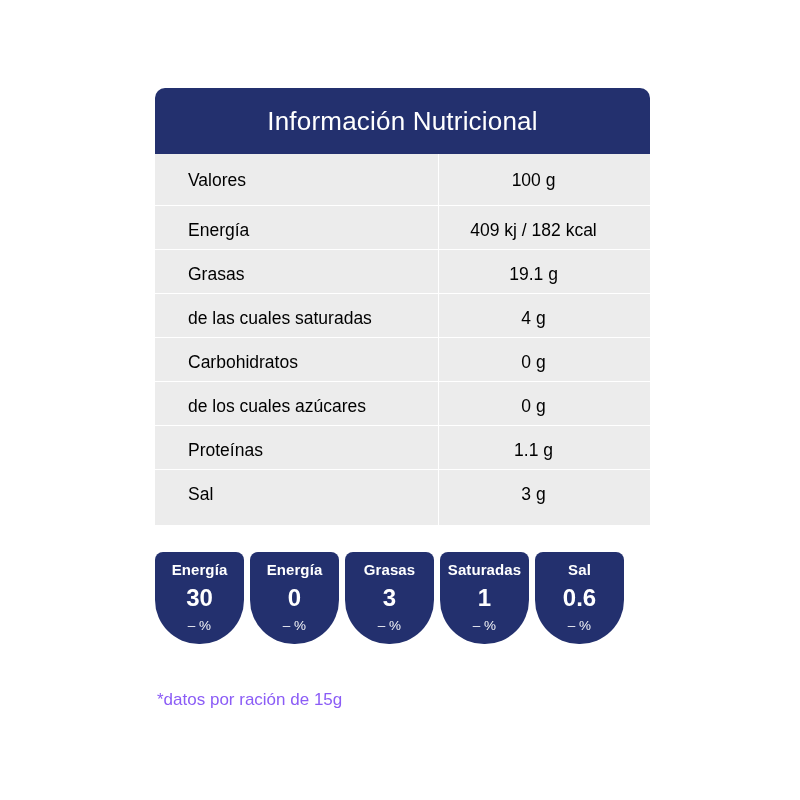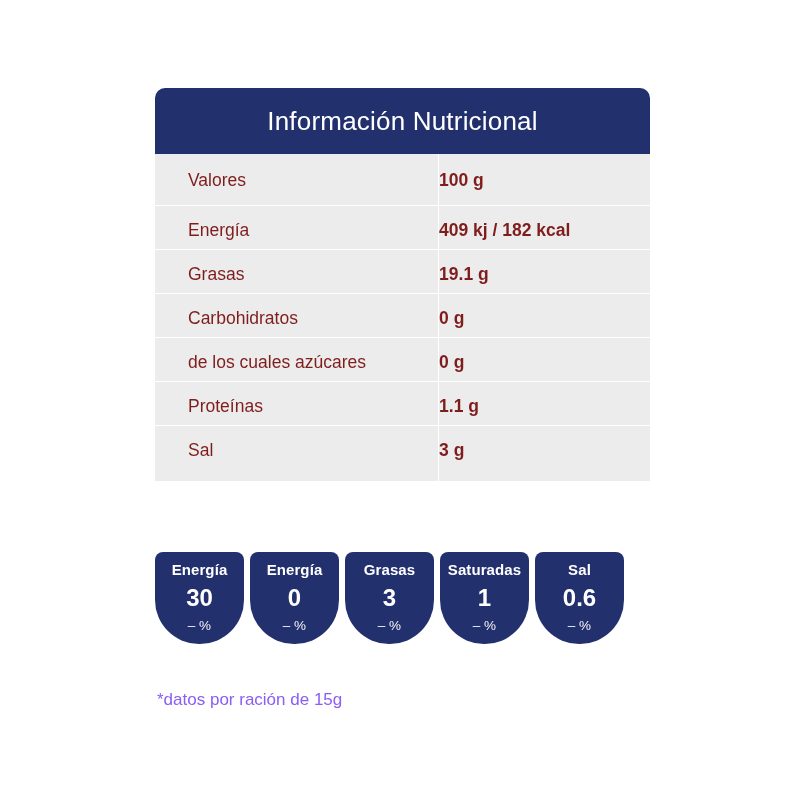--- a/index.html
+++ b/index.html
@@ -49,35 +49,34 @@
     table-layout: fixed;
   }
   .nutri-table tr {
     border-bottom: 1px solid #ffffff;
   }
   .nutri-table tr:last-child {
     border-bottom: none;
   }
   .nutri-table td {
     font-size: 17.5px;
-    color: #7f1d1d;
+    color: #000000;
     padding: 14px 0 8px 0;
     font-weight: 400;
     vertical-align: middle;
   }
   .nutri-table td.label {
     width: 57%;
     padding-left: 33px;
     border-right: 1px solid #ffffff;
   }
   .nutri-table td.value {
     width: 43%;
-    text-align: left;
+    text-align: center;
     padding-right: 22px;
-    font-weight: bold;
   }
   .nutri-table tr.first td {
     padding-top: 16px;
     padding-bottom: 14px;
   }
   .nutri-table tr.last td {
     padding-bottom: 20px;
   }
 
   
@@ -142,20 +141,24 @@
         </tr>
         <tr>
           <td class="label">Energía</td>
           <td class="value">409 kj / 182 kcal</td>
         </tr>
         <tr>
           <td class="label">Grasas</td>
           <td class="value">19.1 g</td>
         </tr>
         <tr>
+          <td class="label">de las cuales saturadas</td>
+          <td class="value">4 g</td>
+        </tr>
+        <tr>
           <td class="label">Carbohidratos</td>
           <td class="value">0 g</td>
         </tr>
         <tr>
           <td class="label">de los cuales azúcares</td>
           <td class="value">0 g</td>
         </tr>
         <tr>
           <td class="label">Proteínas</td>
           <td class="value">1.1 g</td>

